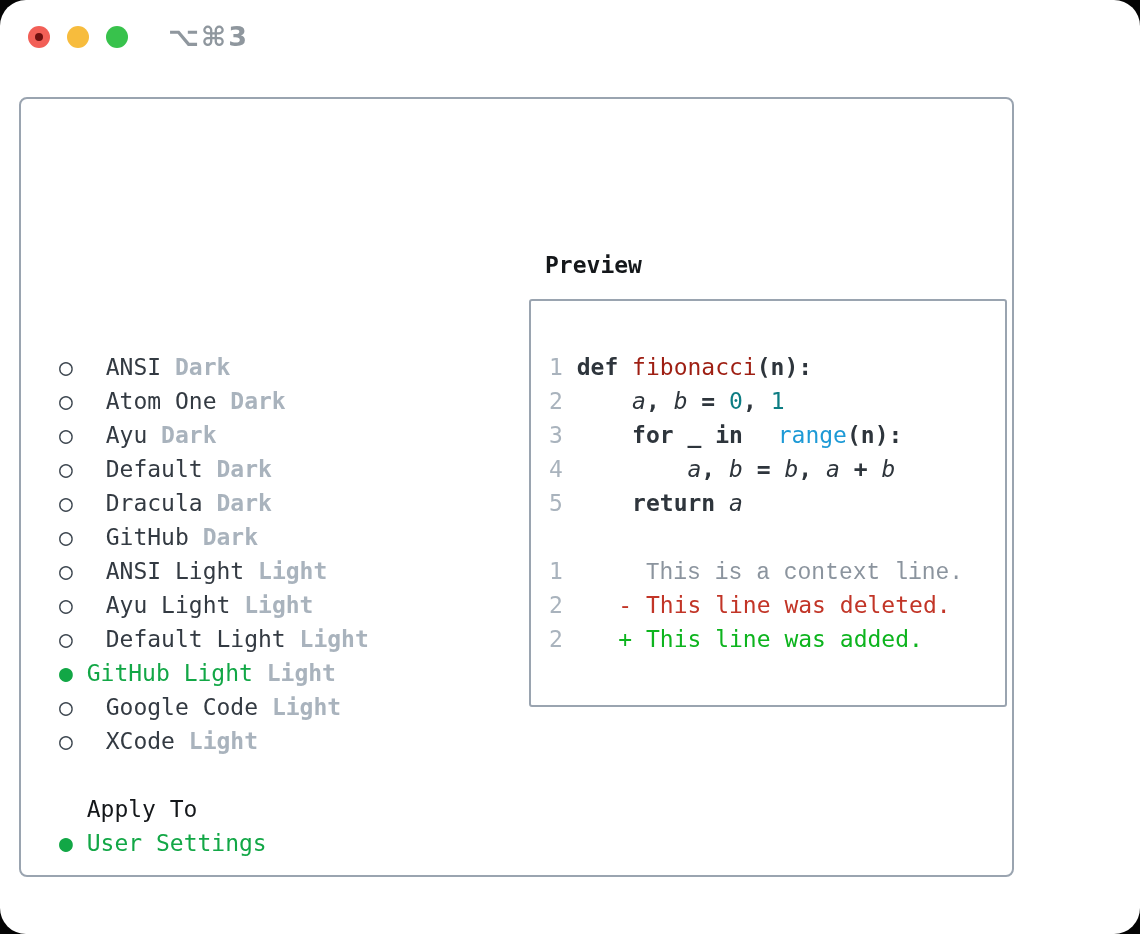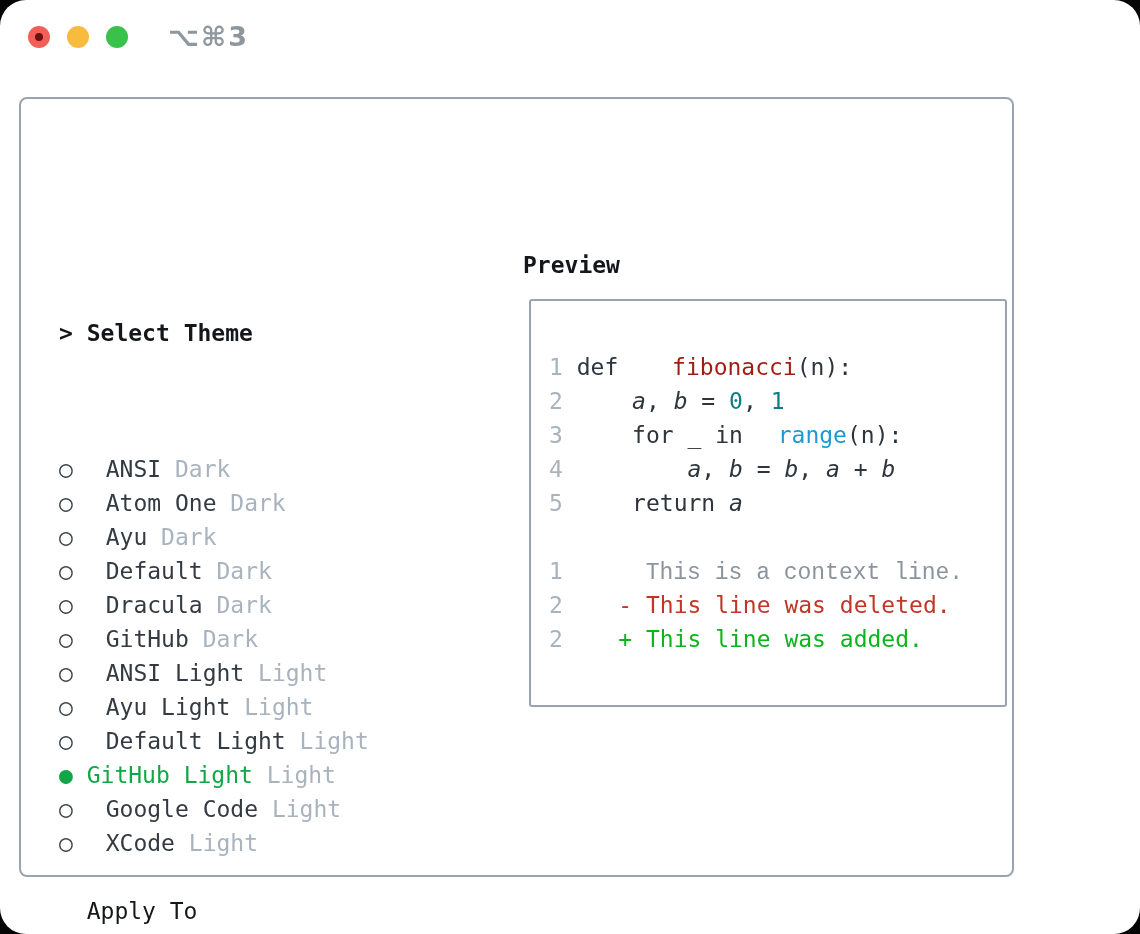--- a/index.html
+++ b/index.html
@@ -39,38 +39,38 @@
     position:absolute; left:38px; top:149px;
     font-size:23px; line-height:34px; white-space:pre;
   }
   .line { height:34px; }
   .hdr       { color:var(--text-black); font-weight:bold; }
   .hdr2      { color:var(--text-black);text-align:center; }
   .circ      { color:var(--circle); }
   .seldot    { color:var(--accent-green); }
   .tname     { color:var(--text-dark);margin-left:19px; }
   .tname-sel { color:var(--accent-green); }
-  .ttag      { color:var(--text-muted); }
+  .ttag      { color:var(--text-muted);font-weight:bold; }
 
   
   .preview-header {
-    position:absolute; left:502px; top:149px;
+    position:absolute; left:524px; top:149px;
     font-size:23px; line-height:34px; font-weight:bold; color:var(--text-black);
   }
   .preview-box {
     position:absolute; left:508px; top:200px; width:478px; height:408px;
     border:2px solid var(--frame-border); border-radius:3px; background:#ffffff;
   }
   .code {
     position:absolute; left:18px; top:49px;
     font-size:23px; line-height:34px; white-space:pre;
   }
   .num { color:var(--text-muted); }
-  .p   { color:var(--code-plain); }
-  .fn  { color:var(--code-fn);margin-left:40px; }
+  .p   { color:var(--code-plain);font-weight:bold; }
+  .fn  { color:var(--code-fn); }
   .nm  { color:var(--code-number); }
   .bi  { color:var(--code-builtin);margin-left:21px; }
   .v   { color:var(--code-plain); font-style:italic; }
   .ctx { color:var(--diff-ctx);font-family:Liberation Mono, monospace; }
   .del { color:var(--diff-red); }
   .add { color:var(--diff-green); }
 </style>
 </head>
 <body>
 
@@ -81,21 +81,20 @@
         <span class="dot"></span>
       </span>
     <span class="tl tl-min"></span>
     <span class="tl tl-zoom"></span>
     <span class="win-title">⌥⌘3</span>
   </div>
 
   <div class="app-frame">
 
     <div class="left-panel" id="left-panel">
-      <div class="line"><span class="hdr">&gt; </span><span class="hdr">Select Theme</span></div>
       
     <div class="line"><span class="circ">○ </span><span class="tname">ANSI </span><span class="ttag">Dark</span></div><div class="line"><span class="circ">○ </span><span class="tname">Atom One </span><span class="ttag">Dark</span></div><div class="line"><span class="circ">○ </span><span class="tname">Ayu </span><span class="ttag">Dark</span></div><div class="line"><span class="circ">○ </span><span class="tname">Default </span><span class="ttag">Dark</span></div><div class="line"><span class="circ">○ </span><span class="tname">Dracula </span><span class="ttag">Dark</span></div><div class="line"><span class="circ">○ </span><span class="tname">GitHub </span><span class="ttag">Dark</span></div><div class="line"><span class="circ">○ </span><span class="tname">ANSI Light </span><span class="ttag">Light</span></div><div class="line"><span class="circ">○ </span><span class="tname">Ayu Light </span><span class="ttag">Light</span></div><div class="line"><span class="circ">○ </span><span class="tname">Default Light </span><span class="ttag">Light</span></div><div class="line"><span class="seldot">● </span><span class="tname-sel">GitHub Light </span><span class="ttag">Light</span></div><div class="line"><span class="circ">○ </span><span class="tname">Google Code </span><span class="ttag">Light</span></div><div class="line"><span class="circ">○ </span><span class="tname">XCode </span><span class="ttag">Light</span></div><div class="line"></div><div class="line"><span class="hdr2">  Apply To</span></div><div class="line"><span class="seldot">● </span><span class="tname-sel">User Settings</span></div></div>
 
     <div class="preview-header">Preview</div>
 
     <div class="preview-box">
       <div class="code" id="code-area"><div class="line"><span class="num">1 </span><span class="p">def </span><span class="fn">fibonacci</span><span class="p">(n):</span></div><div class="line"><span class="num">2 </span><span class="p">    </span><span class="v">a</span><span class="p">, </span><span class="v">b</span><span class="p"> = </span><span class="nm">0</span><span class="p">, </span><span class="nm">1</span></div><div class="line"><span class="num">3 </span><span class="p">    for _ in </span><span class="bi">range</span><span class="p">(n):</span></div><div class="line"><span class="num">4 </span><span class="p">        </span><span class="v">a</span><span class="p">, </span><span class="v">b</span><span class="p"> = </span><span class="v">b</span><span class="p">, </span><span class="v">a</span><span class="p"> + </span><span class="v">b</span></div><div class="line"><span class="num">5 </span><span class="p">    return </span><span class="v">a</span></div><div class="line"></div><div class="line"><span class="num">1 </span><span class="ctx">     This is a context line.</span></div><div class="line"><span class="num">2 </span><span class="del">   - This line was deleted.</span></div><div class="line"><span class="num">2 </span><span class="add">   + This line was added.</span></div></div>
     </div>
 
   </div>

